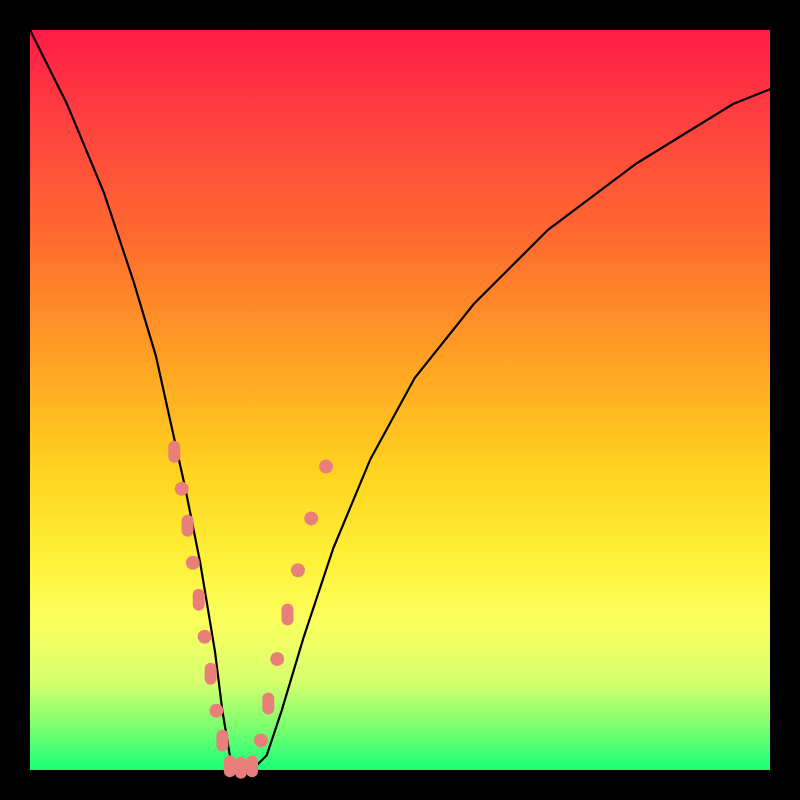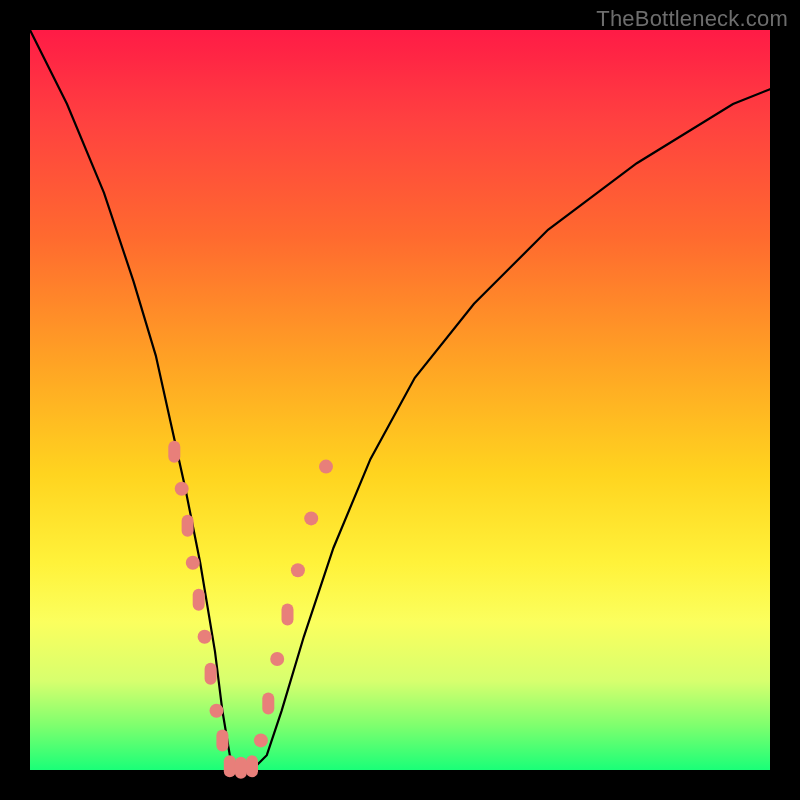--- a/index.html
+++ b/index.html
@@ -68,21 +68,20 @@
   }
   .pill {
     fill: #e87f7a;
     stroke: none;
   }
 </style>
 </head>
 <body>
 
 <div class="frame">
-  <div class="watermark">TheBottleneck.com</div>
   <div class="plot-area">
     <svg class="curve" viewBox="0 0 740 740">
       <path class="curve-path" d="M0.0 0.0 L37.0 74.0 L74.0 162.8 L103.6 251.6 L125.8 325.6 L140.6 392.2 L155.4 458.8 L170.2 532.8 L185.0 621.6 L192.4 680.8 L199.8 725.2 L207.2 740.0 L222.0 740.0 L236.8 725.2 L251.6 680.8 L273.8 606.8 L303.4 518.0 L340.4 429.2 L384.8 347.8 L444.0 273.8 L518.0 199.8 L606.8 133.2 L703.0 74.0 L740.0 59.2"></path>
       <g>
           <rect x="138.3" y="410.8" width="12" height="22" rx="6" class="pill"></rect>
           <circle cx="151.7" cy="458.8" r="7" class="dot"></circle>
           <rect x="151.6" y="484.8" width="12" height="22" rx="6" class="pill"></rect>
           <circle cx="162.8" cy="532.8" r="7" class="dot"></circle>
           <rect x="162.7" y="558.8" width="12" height="22" rx="6" class="pill"></rect>
           <circle cx="174.6" cy="606.8" r="7" class="dot"></circle>

